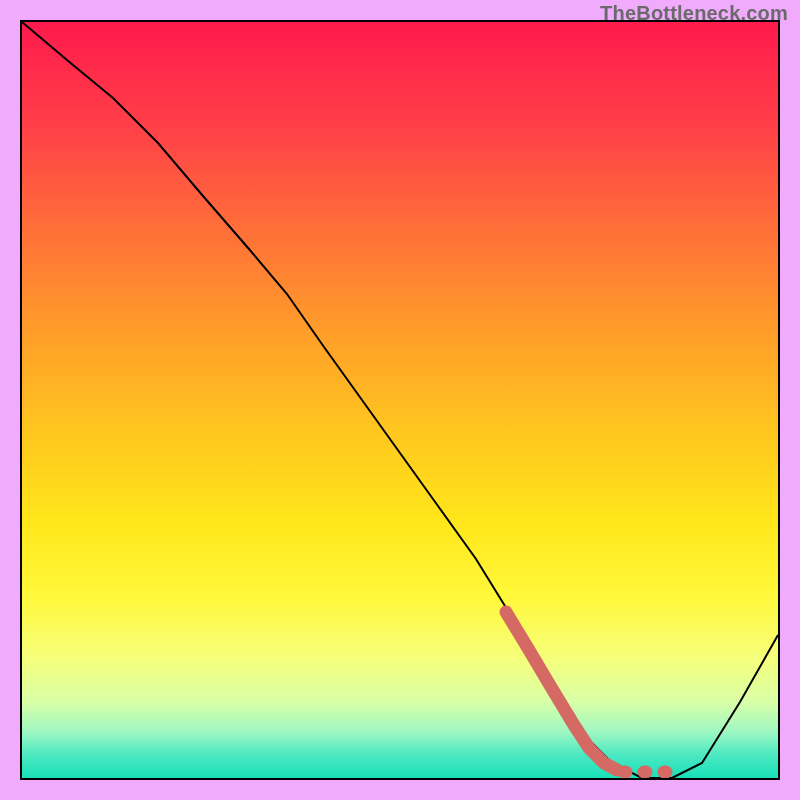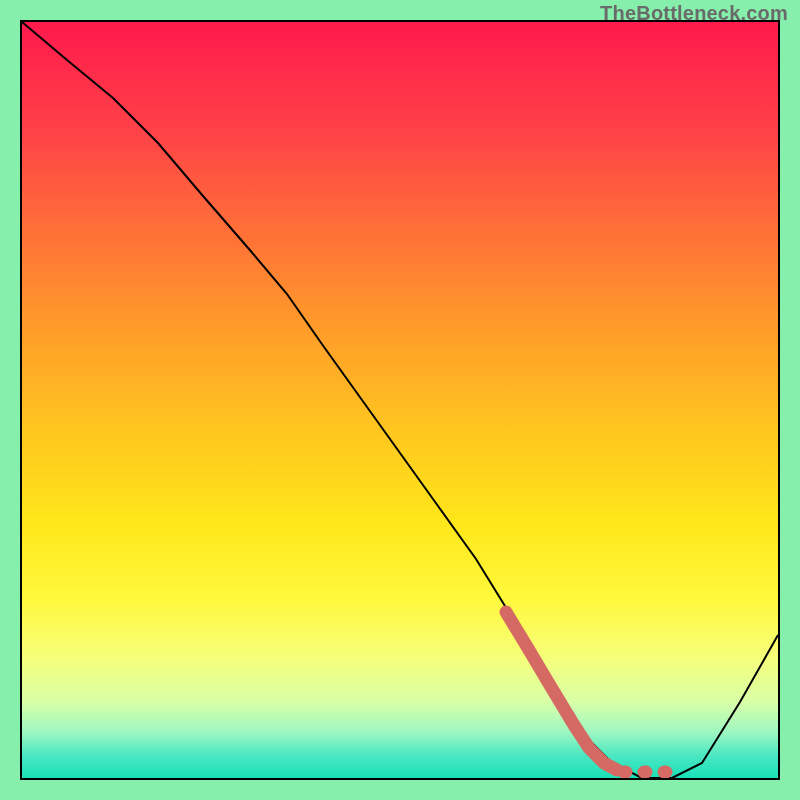--- a/index.html
+++ b/index.html
@@ -7,21 +7,21 @@
     padding: 0;
     width: 800px;
     height: 800px;
     overflow: hidden;
     font-family: Arial, Helvetica, sans-serif;
   }
   .chart-wrap {
     position: relative;
     width: 800px;
     height: 800px;
-    background: #86efac;
+    background: #f0abfc;
   }
   
   .plot {
     position: absolute;
     left: 20px;
     top: 20px;
     width: 760px;
     height: 760px;
     border: 2px solid #000;
     box-sizing: border-box;

